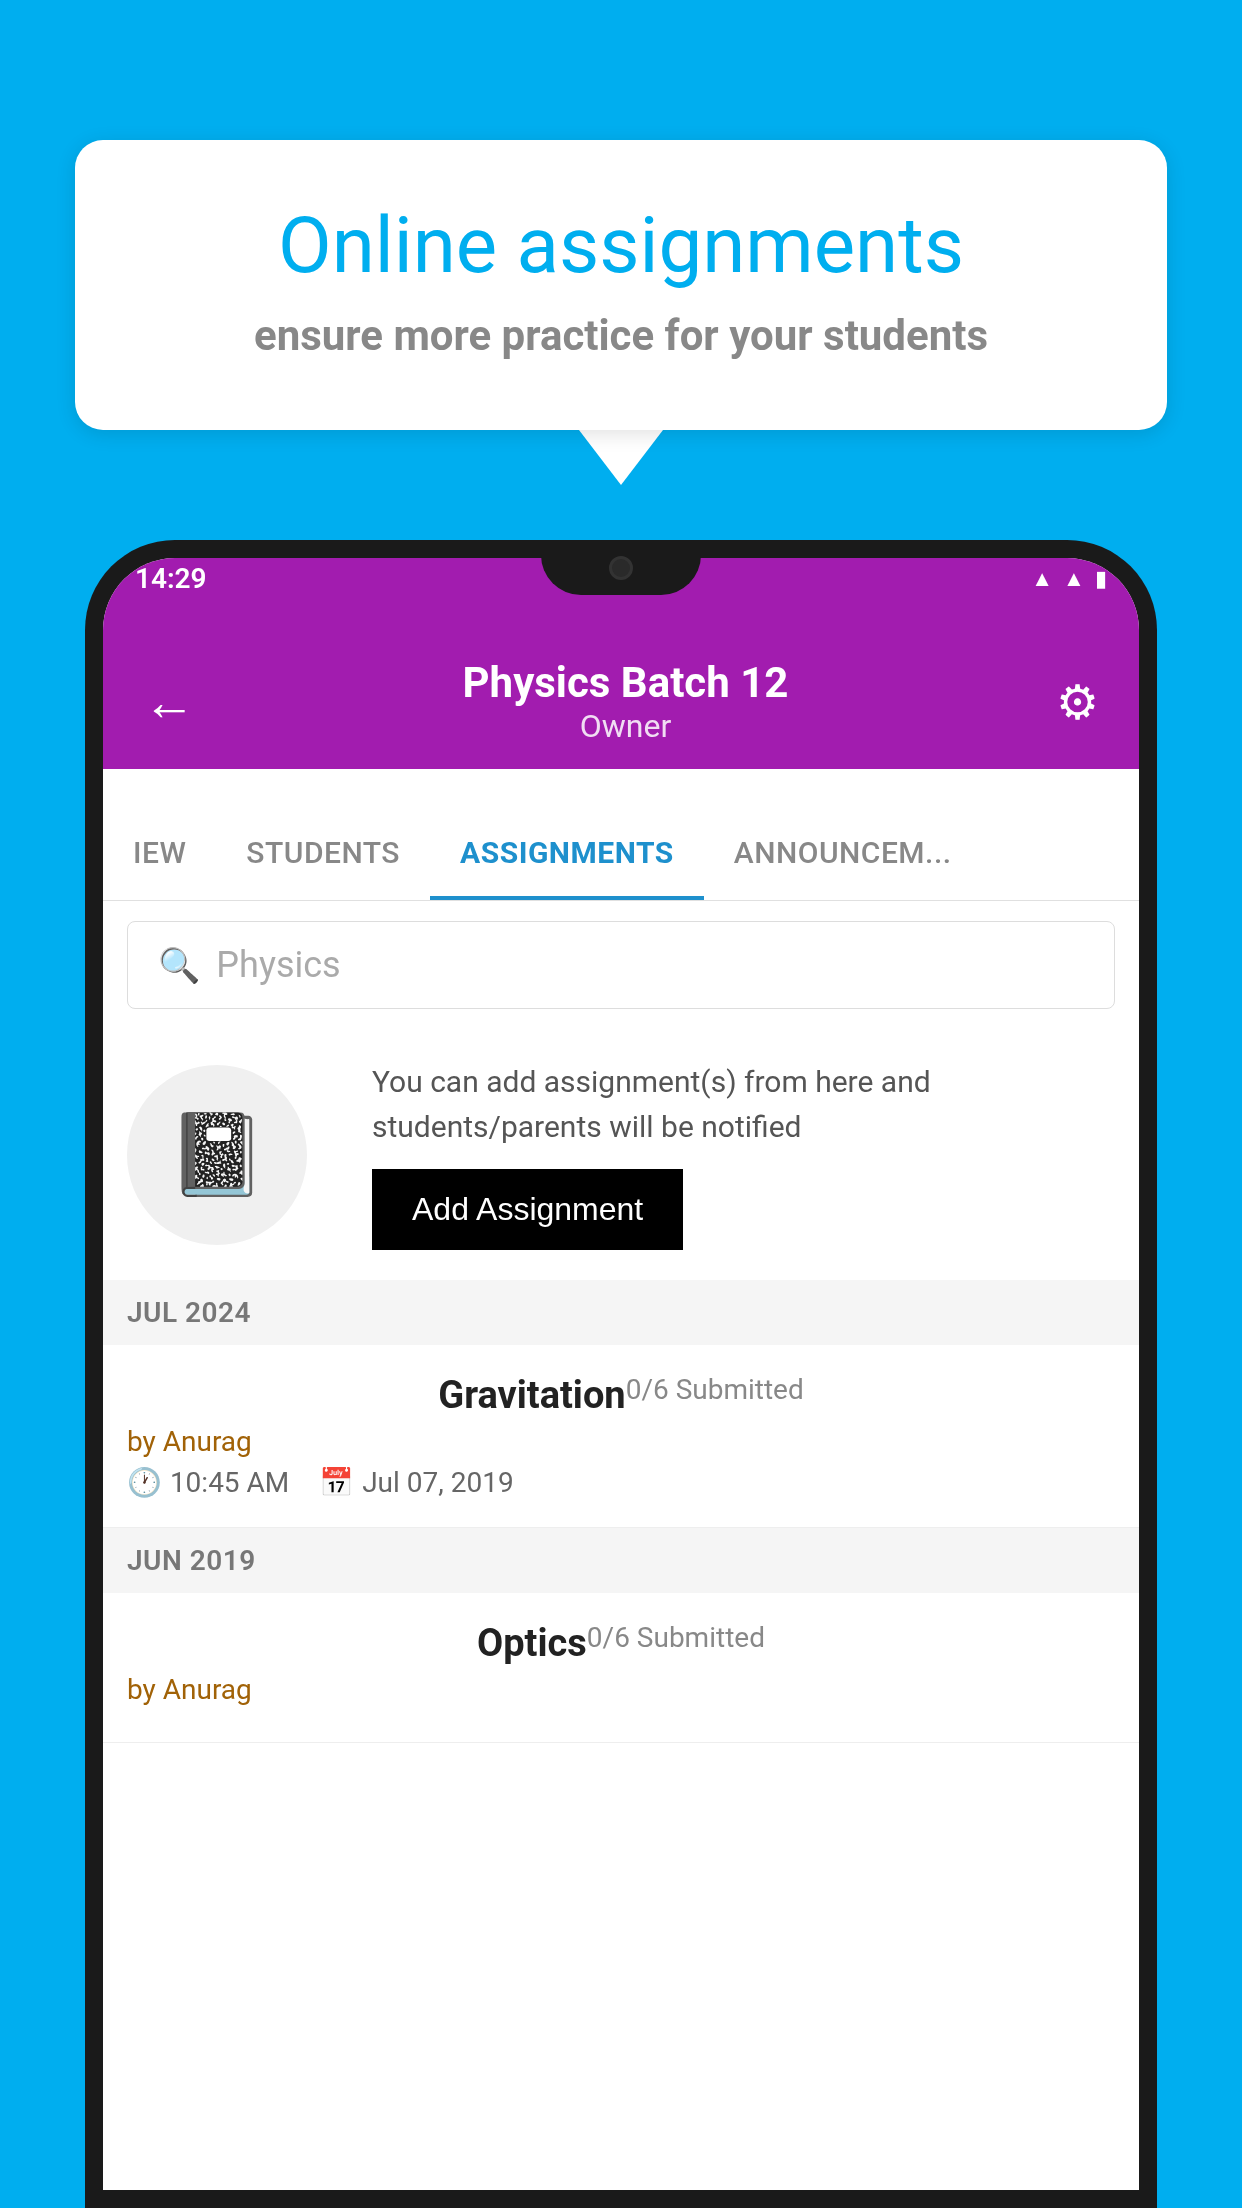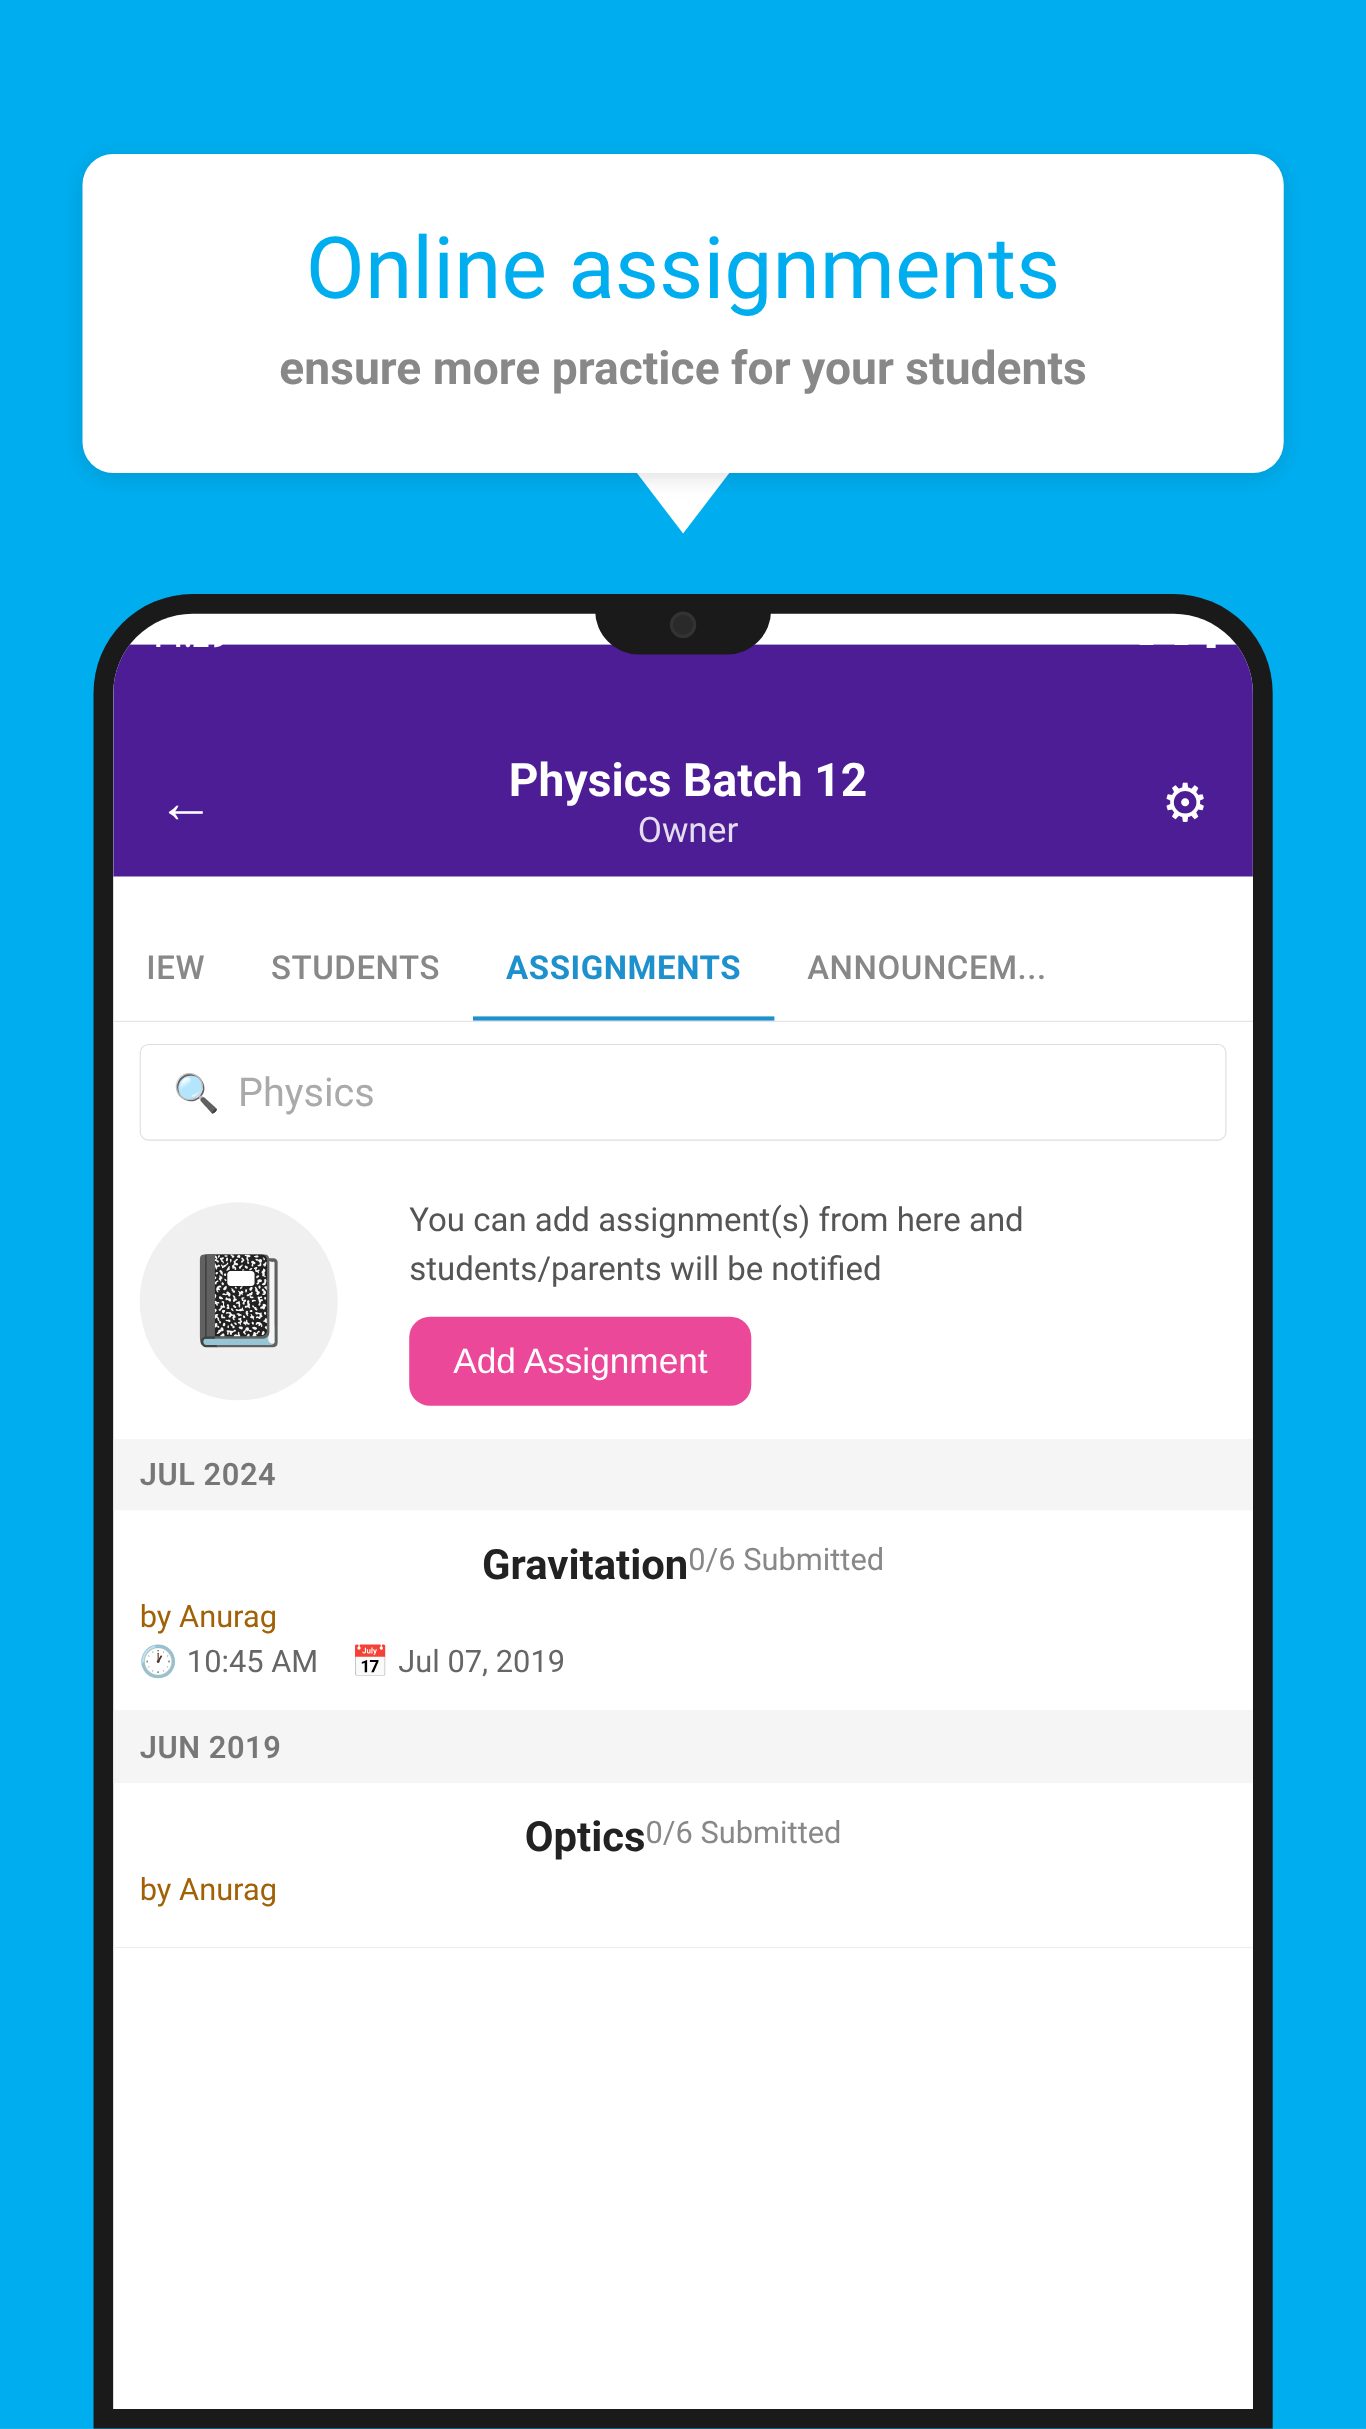--- a/index.html
+++ b/index.html
@@ -102,27 +102,26 @@
       background: white;
       border-radius: 72px 72px 0 0;
       overflow: hidden;
       height: 100%;
       display: flex;
       flex-direction: column;
     }
 
     
     .app-header {
-      background: #4c1d95;
+      background: #a21caf;
       padding: 100px 40px 24px;
       display: flex;
       align-items: center;
       justify-content: space-between;
       flex-shrink: 0;
-      margin-top: 28px;
     }
 
     .header-center {
       text-align: center;
       flex: 1;
     }
 
     .header-title {
       color: white;
       font-size: 42px;
@@ -223,24 +222,24 @@
     }
 
     .assignment-desc {
       color: #555;
       font-size: 30px;
       line-height: 1.5;
       margin-bottom: 20px;
     }
 
     .add-assignment-btn {
-      background: #ec4899;
+      background: #000000;
       color: white;
       border: none;
-      border-radius: 19px;
+      border-radius: 0;
       padding: 22px 40px;
       font-size: 32px;
       font-weight: 500;
       cursor: pointer;
     }
 
     
     .assignment-list {
       flex: 1;
       overflow-y: auto;

